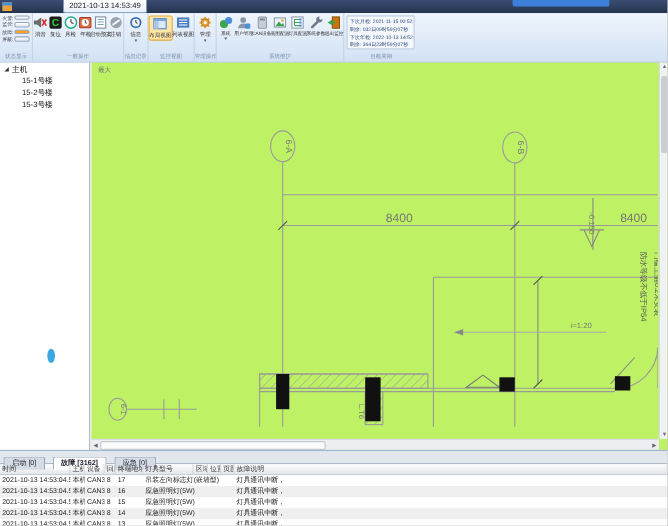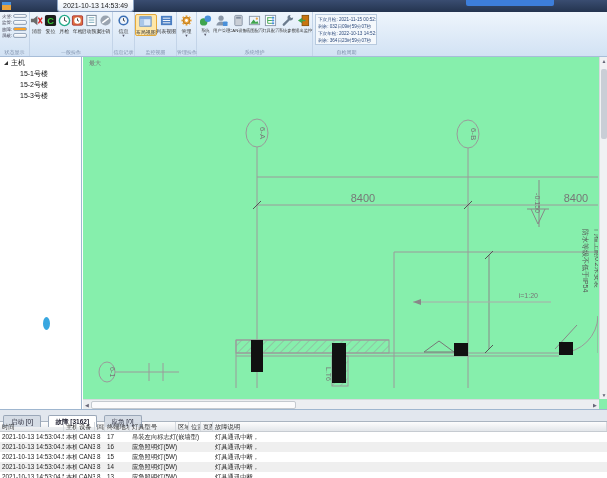--- a/index.html
+++ b/index.html
@@ -32,21 +32,21 @@
     font-size:4.6px;color:#2c4a7c;line-height:1.55;white-space:nowrap;overflow:hidden;}
 
   
   .tree{position:absolute;left:0;top:57px;width:82px;height:352px;background:#fff;border-right:1px solid #9fb6cf;font-size:7px;color:#111;}
   .tnode{display:flex;align-items:center;height:11px;padding-left:4px;cursor:default;}
   .tnode .tri{width:0;height:0;border-left:4px solid transparent;border-bottom:4px solid #333;margin-right:3px;}
   .tleaf{height:11px;line-height:11px;padding-left:20px;cursor:default;}
   .splitdot{position:absolute;left:43px;top:317px;width:7px;height:13px;background:#39a7e0;border-radius:50%;}
 
   
-  .canvas{position:absolute;left:83px;top:57px;width:524px;height:352px;background:#86efac;}
+  .canvas{position:absolute;left:83px;top:57px;width:524px;height:352px;background:#bef264;}
   .zoomlabel{position:absolute;left:6px;top:2px;font-size:6px;color:#777;}
   .vscroll{position:absolute;right:0;top:0;width:8px;height:342px;background:#f0f1f3;border-left:1px solid #d7dade;font-size:5px;color:#667;text-align:center;}
   .vthumb{position:absolute;left:1px;top:12px;width:6px;height:70px;background:#c9ced6;border-radius:2px;}
   .hscroll{position:absolute;left:0;top:342px;width:516px;height:10px;background:#eceef1;border-top:1px solid #d7dade;font-size:5px;color:#667;}
   .hthumb{position:absolute;left:8px;top:1px;width:205px;height:8px;background:#fbfbfc;border:1px solid #c4c9cf;border-radius:2px;}
   .scrbtn{position:absolute;width:8px;height:8px;line-height:8px;text-align:center;cursor:default;}
 
   
   .bottom{position:absolute;left:0;top:409px;width:607px;height:69px;background:#e9edf2;border-top:1px solid #9fb6cf;overflow:hidden;}
   .tabs{height:12px;padding-left:3px;border-bottom:1px solid #aab4c0;background:#e2e7ee;}

